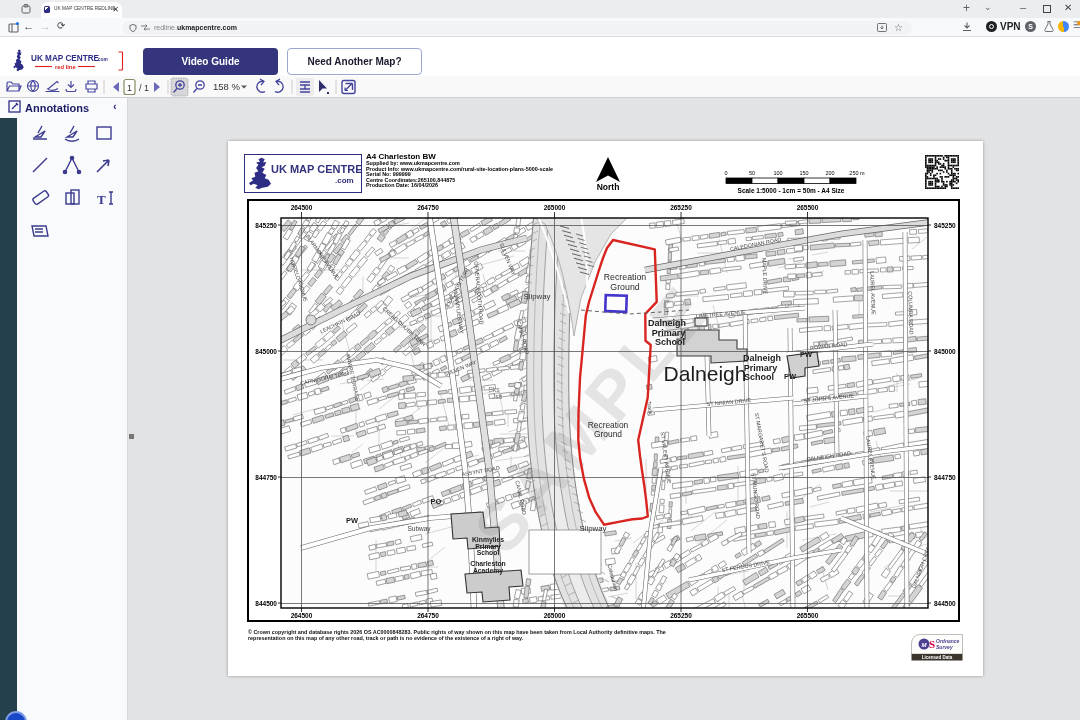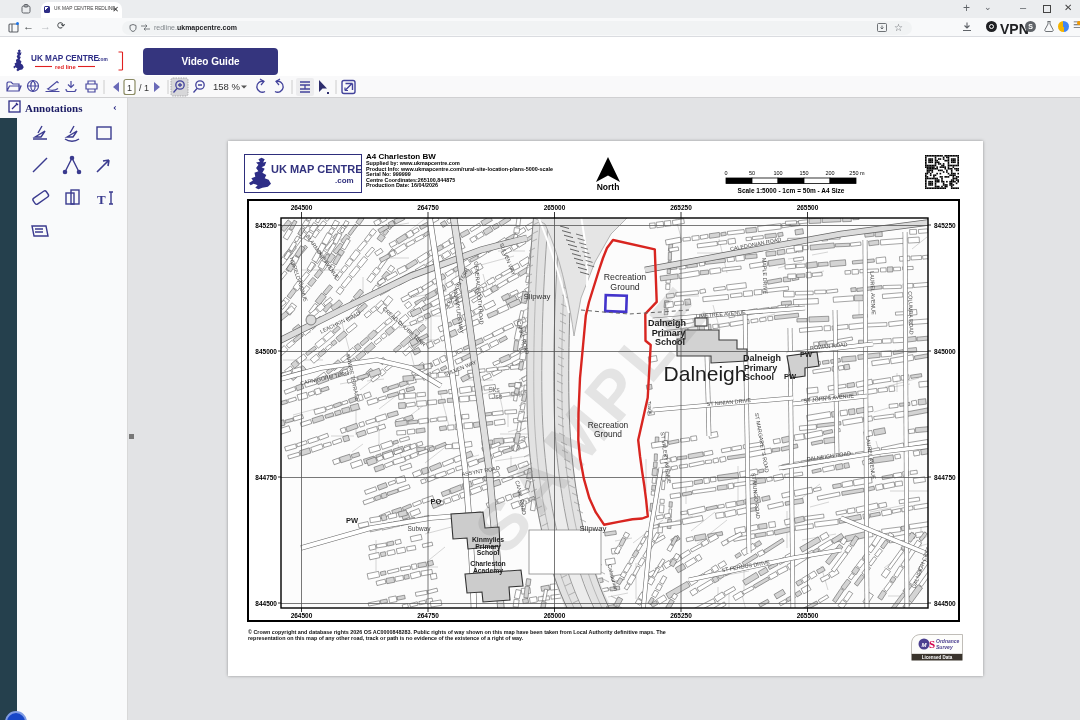--- a/index.html
+++ b/index.html
@@ -10,21 +10,21 @@
 .tab .x { position:absolute; right:3px; top:3px; font-size:8px; color:#333; }
 .tbtn { position:absolute; color:#5f6368; }
 .navbar { position:absolute; left:0; top:18px; width:1080px; height:19px; background:#f8f9fa; border-bottom:1px solid #dadce0; }
 .urlpill { position:absolute; left:122px; top:2.5px; width:790px; height:14px; background:#f1f3f4; border-radius:7px; font-size:7px; color:#5f6368; }
 .hdr { position:absolute; left:0; top:37px; width:1080px; height:39px; background:#fff; }
 .vbtn { position:absolute; left:143px; top:11px; width:135px; height:27px; background:#35357e; border-radius:4px; color:#fff; font-size:10px; font-weight:bold; text-align:center; line-height:27px; }
 .nbtn { position:absolute; left:287px; top:11px; width:135px; height:27px; background:#fff; border:1px solid #9aa7d0; border-radius:4px; color:#1a1a2e; font-size:10px; font-weight:bold; text-align:center; line-height:25px; }
 .pdfbar { position:absolute; left:0; top:76px; width:1080px; height:22px; background:#f9f9fa; border-bottom:1px solid #d0d0d2; }
 .content { position:absolute; left:0; top:98px; width:1080px; height:622px; background:#e2e3e5; }
 .sidebar { position:absolute; left:0; top:98px; width:128px; height:622px; background:#f9fafb; border-right:1px solid #d8d8d8; }
-.sidehead { position:absolute; left:0; top:0; width:128px; height:20px;font-family:Liberation Serif, serif; }
+.sidehead { position:absolute; left:0; top:0; width:128px; height:20px; }
 .darkstrip { position:absolute; left:0; top:20px; width:17px; height:602px; background:#25404d; }
 .anntitle { position:absolute; left:25px; top:4px; font-size:11px; font-weight:bold; color:#1c1c64; }
 .page { position:absolute; left:228px; top:141px; width:755px; height:535px; background:#fff; box-shadow:0 0 3px rgba(0,0,0,0.35); }
 .lgbox { position:absolute; left:16px; top:13px; width:118px; height:39px; border:1.6px solid #2e2e7c; }
 .lgtxt { position:absolute; left:26px; top:8px; font-size:11px; font-weight:bold; color:#32327e; white-space:nowrap; }
 .lgcom { position:absolute; left:90px; top:21px; font-size:8px; font-weight:bold; color:#32327e; }
 .nfo { position:absolute; left:138px; top:11px; font-size:5.4px; font-weight:bold; color:#000; line-height:5.6px; }
 .nfo .t1 { font-size:8px; }
 .cpy { position:absolute; left:20px; top:488px; font-size:5.4px; font-weight:bold; color:#111; line-height:6.2px; }
 </style></head><body>
@@ -70,21 +70,21 @@
         <path d="M5 2.5 V6 M3.5 4.5 L5 6 L6.5 4.5" stroke="#5f6368" stroke-width="0.9" fill="none"></path>
       </svg>
    <div style="position:absolute;left:772px;top:1px;font-size:10px;color:#5f6368">☆</div>
  </div>
  <svg class="tbtn" style="left:962px;top:3.5px" width="10" height="10" viewBox="0 0 10 10">
       <path d="M5 0.5 V6 M2.5 3.5 L5 6 L7.5 3.5 M1 8.5 H9" stroke="#5f6368" stroke-width="1.1" fill="none"></path>
     </svg>
  <circle>
  <div style="position:absolute;left:986px;top:3px;width:11px;height:11px;border-radius:50%;background:#202124"></div>
  <div style="position:absolute;left:989px;top:5.5px;width:5px;height:5px;border-radius:50%;border:1.2px solid #fff"></div>
- <div style="position:absolute;left:1000px;top:3px;font-size:14px;font-weight:bold;color:#202124">VPN</div>
+ <div style="position:absolute;left:1000px;top:3px;font-size:10px;font-weight:bold;color:#202124">VPN</div>
  <div style="position:absolute;left:1025px;top:3px;width:11px;height:11px;border-radius:50%;background:#5f6368;color:#fff;font-size:7px;text-align:center;line-height:11px;font-weight:bold">S</div>
  <svg class="tbtn" style="left:1044px;top:3px" width="10" height="11" viewBox="0 0 10 11">
         <path d="M3.5 0.5 H6.5 M4 0.5 V3 L1 8.5 C0.5 9.5 1 10.5 2 10.5 H8 C9 10.5 9.5 9.5 9 8.5 L6 3 V0.5" fill="none" stroke="#5f6368" stroke-width="0.9"></path>
       </svg>
  <div style="position:absolute;left:1058px;top:3px;width:11px;height:11px;border-radius:50%;background:conic-gradient(#4285f4 0 50%,#f4b400 50% 100%)"></div>
  <div style="position:absolute;left:1073px;top:2px;font-size:9px;color:#5f6368">☰</div>
  <div style="position:absolute;left:1077px;top:3px;width:4px;height:4px;border-radius:50%;background:#f29900"></div>
 </circle></div>
 
 <div class="hdr">
@@ -93,20 +93,21 @@
         <path d="M17,1 L21,3 L19,7 L23,6 L21,11 L17,13 L21,15 L18,20 L23,23 L21,27 L26,29 L29,34 L25,38 L18,39 L13,41 L9,39 L12,36 L7,34 L3,36 L1,33 L6,30 L4,27 L9,25 L8,20 L13,18 L10,14 L13,10 L10,7 L15,6 L13,3 Z" fill="#2d2d86"></path>
       </g>
    <text x="23" y="16" font-size="8.2" font-weight="bold" fill="#2d2d86">UK MAP CENTRE</text>
    <text x="88.5" y="16" font-size="4.8" font-weight="bold" fill="#2d2d86">.com</text>
    <line x1="27" y1="21.5" x2="44" y2="21.5" stroke="#e02020" stroke-width="1.1"></line>
    <text x="47" y="24" font-size="5.8" font-weight="bold" fill="#e02020">red line</text>
    <line x1="70" y1="21.5" x2="87" y2="21.5" stroke="#e02020" stroke-width="1.1"></line>
    <path d="M114.5 7 L114.5 25 M110.5 7 H114.5 M110.5 25 H114.5" stroke="#e02020" stroke-width="1.1" fill="none"></path>
  </svg>
  <div class="vbtn">Video Guide</div>
+ <div class="nbtn">Need Another Map?</div>
 </div>
 
 <div class="pdfbar">
  <svg width="1080" height="22" viewBox="0 0 1080 22">
   <g stroke="#4949a0" fill="none" stroke-width="1.2">
    <path d="M7 7 V15 H19 V8 H13 L11 6 H8 Z M7 15 L9.5 10 H21 L19 15"></path>
    <circle cx="33" cy="10" r="5.5"></circle>
         <path d="M27.5 10 H38.5 M33 4.5 C30 7 30 13 33 15.5 M33 4.5 C36 7 36 13 33 15.5"></path>
    <path d="M48 13 L57 5.5 L58.5 7 M47 12.5 C49 15 55 15 58 12.5 M45.5 15.5 H59.5"></path>
    <path d="M71 5 V11 M68 8.5 L71 11.5 L74 8.5 M66 13 C66 15 67 15.5 68 15.5 H74 C75 15.5 76 15 76 13"></path>

